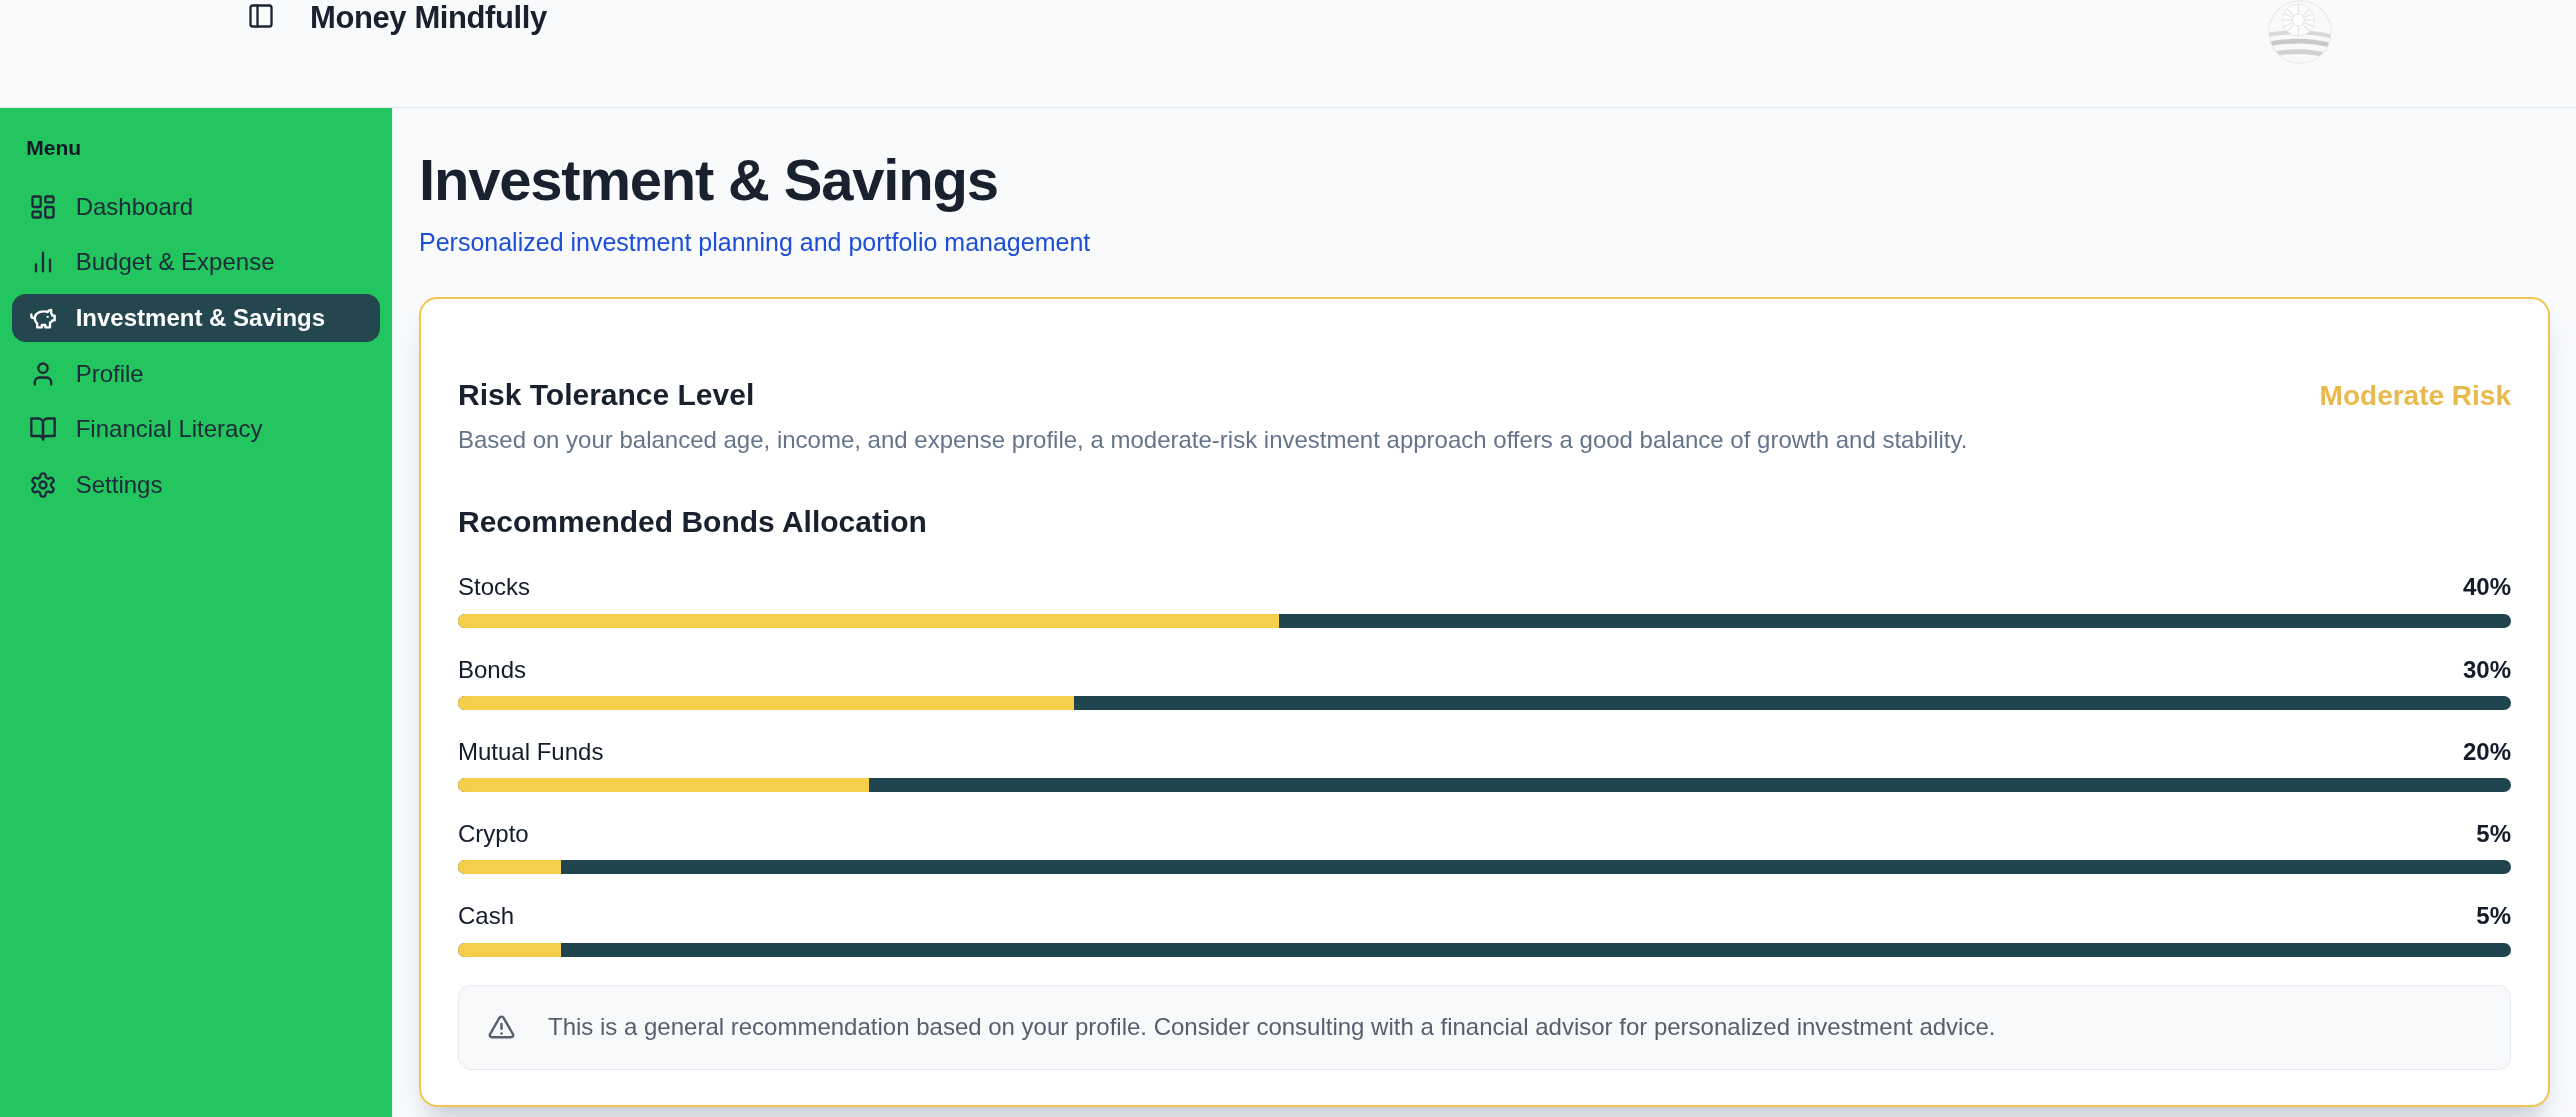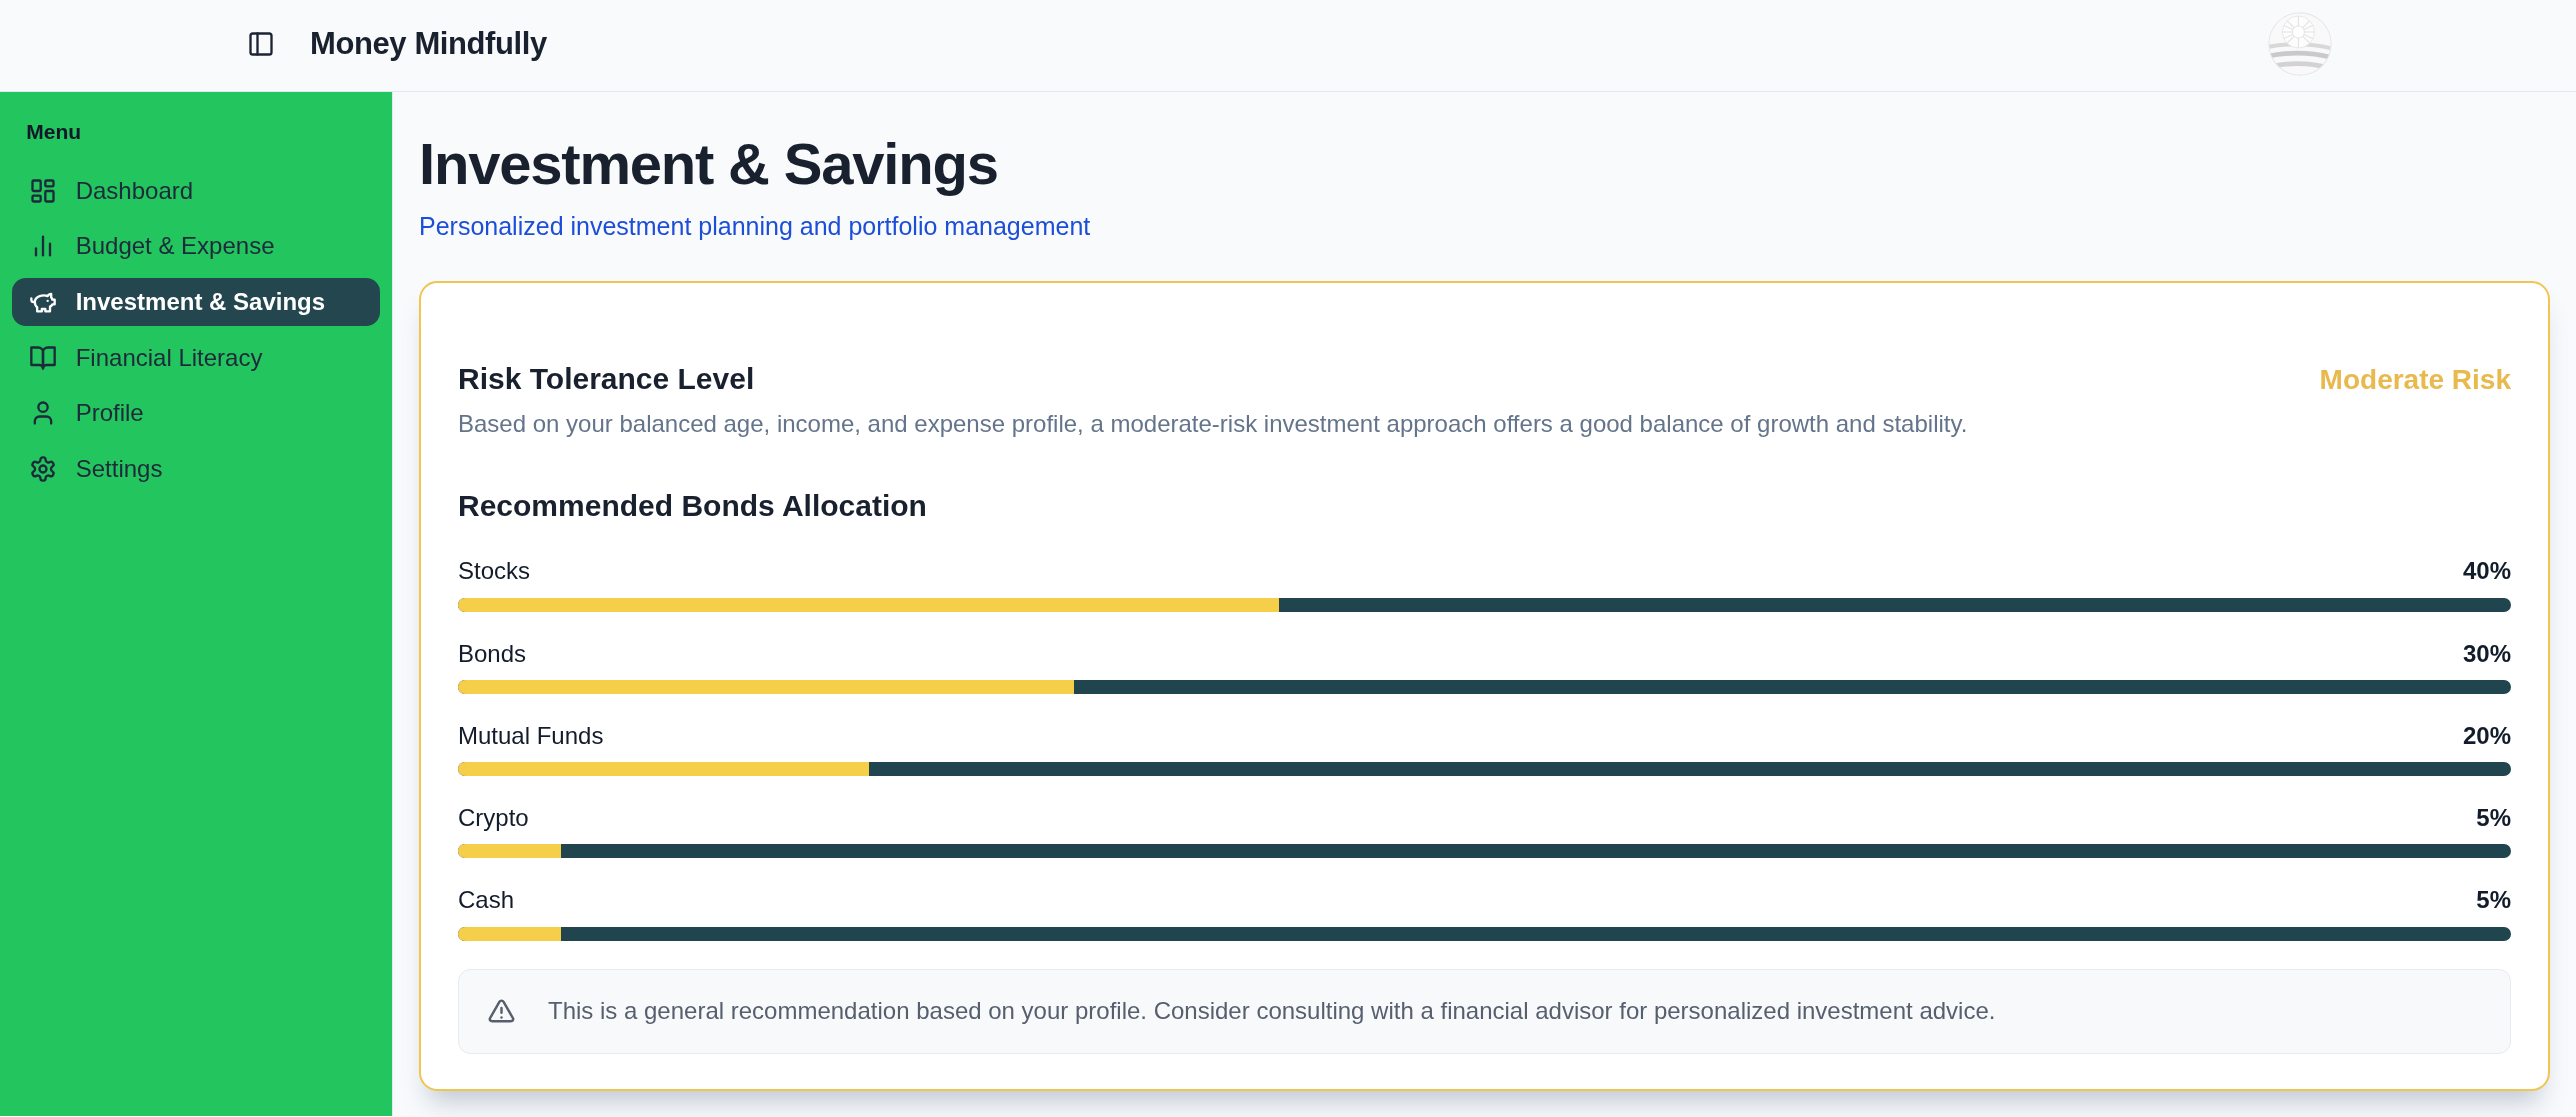--- a/index.html
+++ b/index.html
@@ -6,22 +6,22 @@
   html,body { width: 2576px; height: 1118px; overflow: hidden; }
   body {
     font-family: "Liberation Sans", sans-serif;
     background: #f8fafc;
     color: #1c2434;
   }
   svg.icon { fill: none; stroke: currentColor; stroke-width: 2; stroke-linecap: round; stroke-linejoin: round; display: block; }
 
   
   .app-header {
-    height: 92px;
-    display: flex; align-items: center;
+    height: 108px;
+    display: flex; 
     padding: 0 244px 4px 247px;
     border-bottom: 1.5px solid #e2e8f0;
     background: #f8fafc;
   }
   .toggle-btn { background: none; border: none; cursor: pointer; color: #1c2434; width: 31px; height: 31px; }
   .toggle-btn svg { width: 28px; height: 28px; }
   .app-title { font-size: 31px; font-weight: bold; margin-left: 32px; letter-spacing: -0.4px; color: #19212f; }
   .avatar { margin-left: auto; width: 64px; height: 64px; border-radius: 50%; overflow: hidden; cursor: pointer; }
 
   
@@ -196,30 +196,30 @@
 
         <div class="nav-item active">
           <svg class="icon" viewBox="0 0 37 37" width="28" height="28">
             <use href="#piggy-bank-icon"></use>
           </svg>
           <span>Investment &amp; Savings</span>
         </div>
 
         <div class="nav-item">
           <svg class="icon" viewBox="0 0 37 37" width="28" height="28">
+            <use href="#user-icon"></use>
+          </svg>
+          <span>Profile</span>
+        </div>
+
+        <div class="nav-item">
+          <svg class="icon" viewBox="0 0 37 37" width="28" height="28">
             <use href="#book-open-icon"></use>
           </svg>
           <span>Financial Literacy</span>
-        </div>
-
-        <div class="nav-item">
-          <svg class="icon" viewBox="0 0 37 37" width="28" height="28">
-            <use href="#user-icon"></use>
-          </svg>
-          <span>Profile</span>
         </div>
 
         <div class="nav-item">
           <svg class="icon" viewBox="0 0 37 37" width="28" height="28">
             <use href="#settings-icon"></use>
           </svg>
           <span>Settings</span>
         </div>
       </div>
   </nav>

